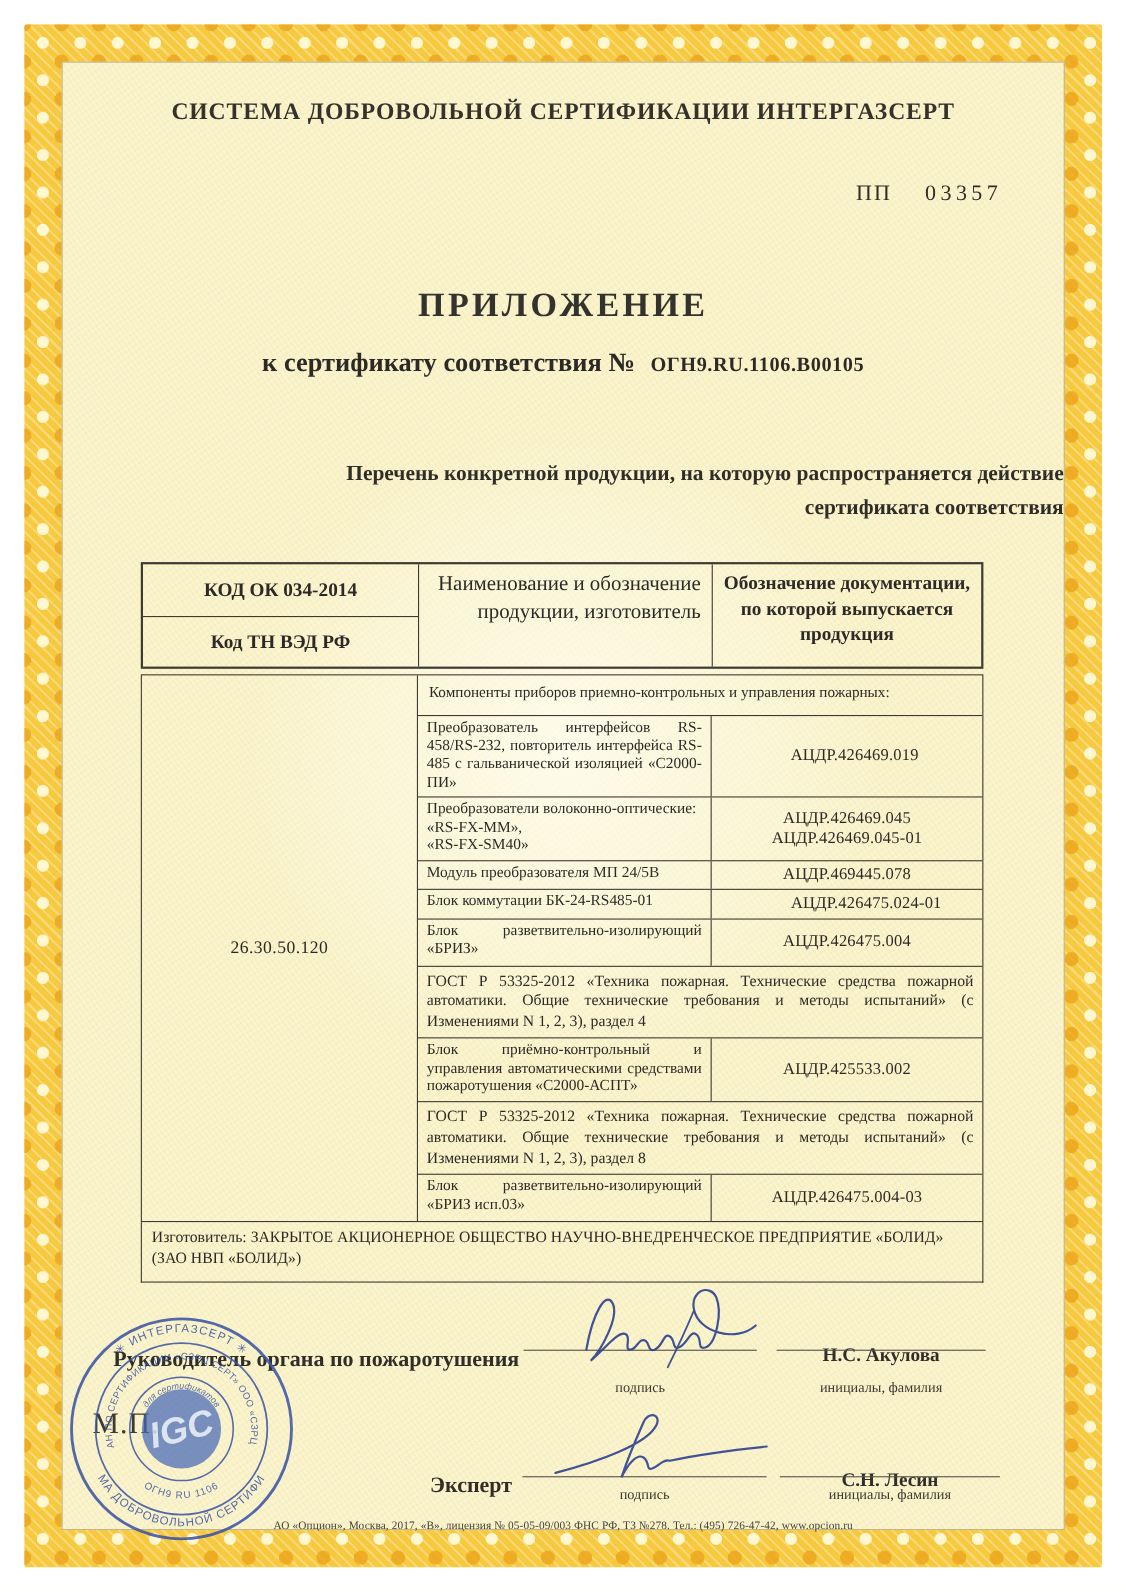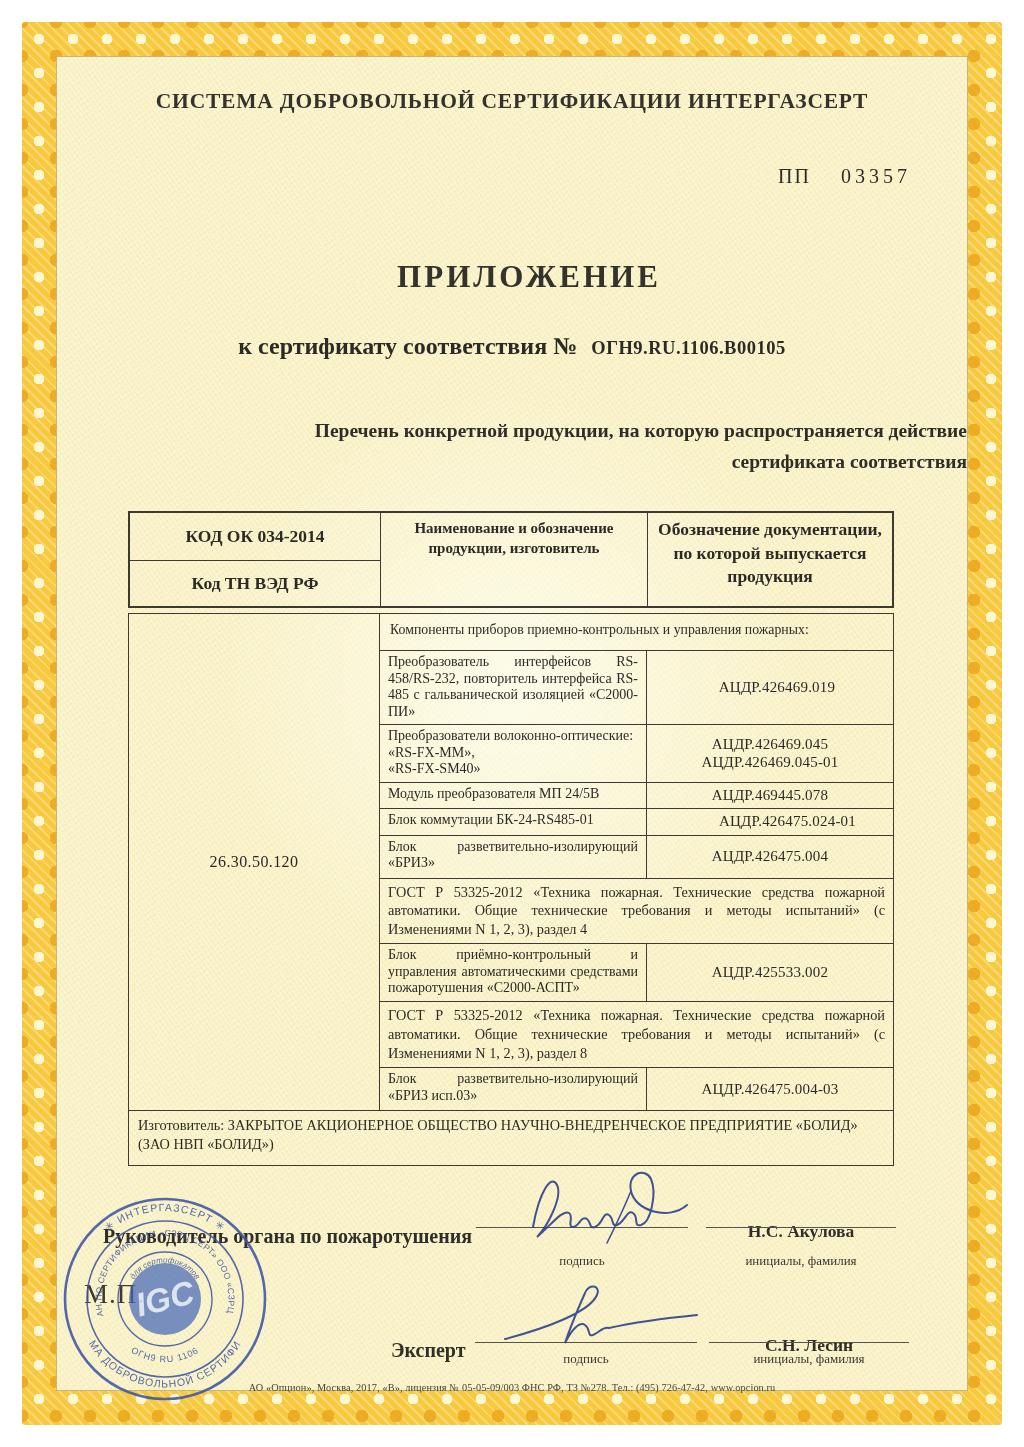--- a/index.html
+++ b/index.html
@@ -25,40 +25,40 @@
       repeating-linear-gradient(-35deg, rgba(233,210,110,.14) 0 1px, transparent 1px 5px);
     border:1px solid rgba(125,110,55,.45); }
 
   .sys-title { position:absolute; left:0; top:32px; width:100%; text-align:center;
     font-weight:bold; font-size:21.5px; letter-spacing:.8px; color:#33322d; }
 
   .form-code { position:absolute; top:108px; right:56px; font-size:20px; color:#2e2d29; }
   .form-code .pp { letter-spacing:2px; margin-right:30px; }
   .form-code .num { letter-spacing:4px; }
 
-  .doc-title { position:absolute; left:17px; top:202px; width:100%; text-align:center;
+  .doc-title { position:absolute; left:0; top:202px; width:100%; text-align:center;
     font-weight:bold; font-size:31px; letter-spacing:3px; color:#33322c; }
 
-  .cert-line { position:absolute; left:0; top:276px; width:100%; text-align:center; }
+  .cert-line { position:absolute; left:0; top:260px; width:100%; text-align:center; }
   .cert-line .pre { font-weight:bold; font-size:24px; }
   .cert-line .no { font-weight:bold; font-size:18.5px; letter-spacing:.5px; margin-left:14px; }
 
   .desc { position:absolute; left:0; top:358px; width:100%; text-align:right;
     font-weight:bold; font-size:19.5px; line-height:1.6; color:#2e2d28; }
 
   
   .tbl { position:absolute; left:71px; top:454px; width:766px; font-size:14px; }
   .thead { display:flex; border:2px solid #3c3a33; }
   .th-c1 { width:251px; border-right:1.6px solid #3c3a33; display:flex; flex-direction:column; }
   .th-c1 > div { display:flex; align-items:center; justify-content:center;
     font-weight:bold; font-size:17.5px; }
   .th-c1-top { height:48px; border-bottom:1.6px solid #3c3a33; }
   .th-c1-bot { height:45px; }
   .th-c2 { width:267px; border-right:1.6px solid #3c3a33; display:flex; align-items:flex-start;
-    justify-content:center; text-align:center; font-weight:bold; font-size:15px;
+    justify-content:center; text-align:right; font-weight:normal; font-size:19px;
     line-height:1.35; padding:5px 10px; }
   .th-c3 { flex:1; display:flex; align-items:flex-start; justify-content:center; text-align:center;
     font-weight:bold; font-size:17.5px; line-height:1.35; padding:5px 8px; }
 
   .tbody { display:flex; border:1.8px solid #3c3a33; margin-top:5px; }
   .code-cell { width:251px; border-right:1.6px solid #3c3a33; display:flex;
     align-items:center; justify-content:center; font-size:16px; letter-spacing:.4px; }
   .rows { flex:1; display:flex; flex-direction:column; }
   .trow { display:flex; border-bottom:1.5px solid #3c3a33; }
   .trow:last-child { border-bottom:none; }

